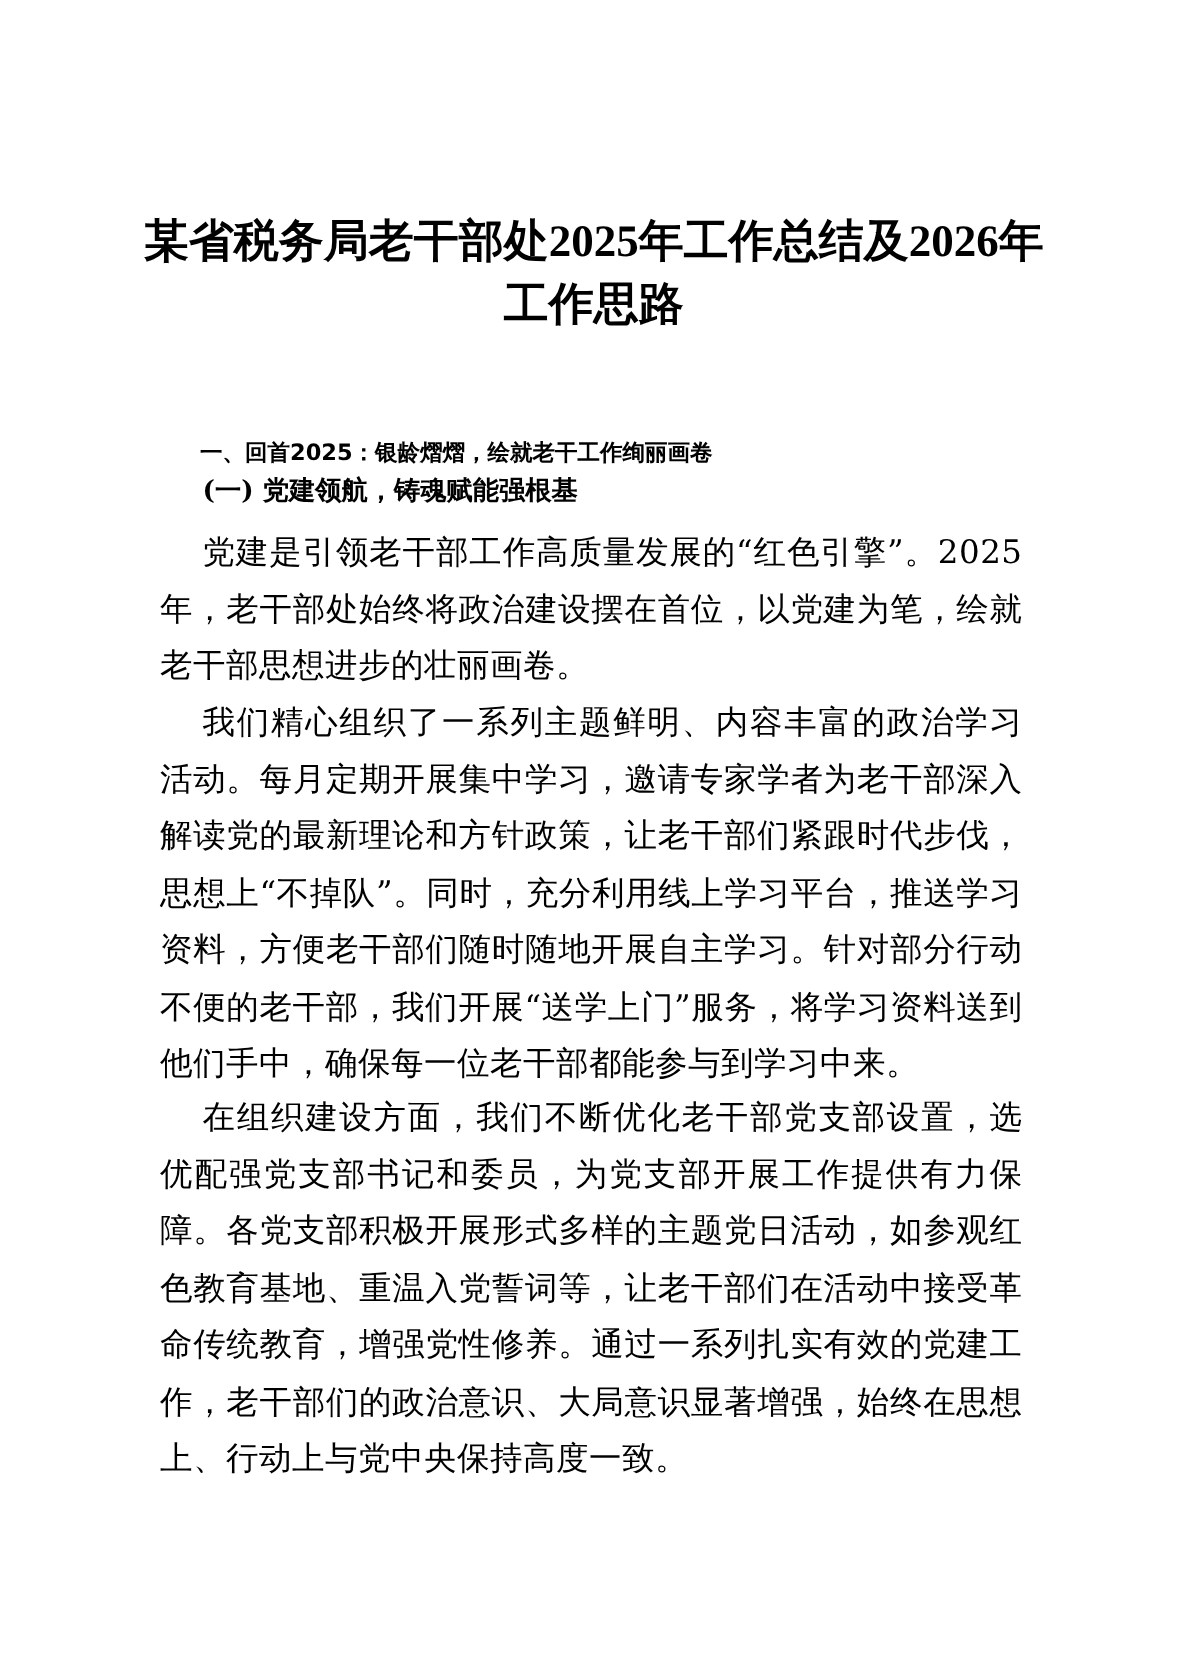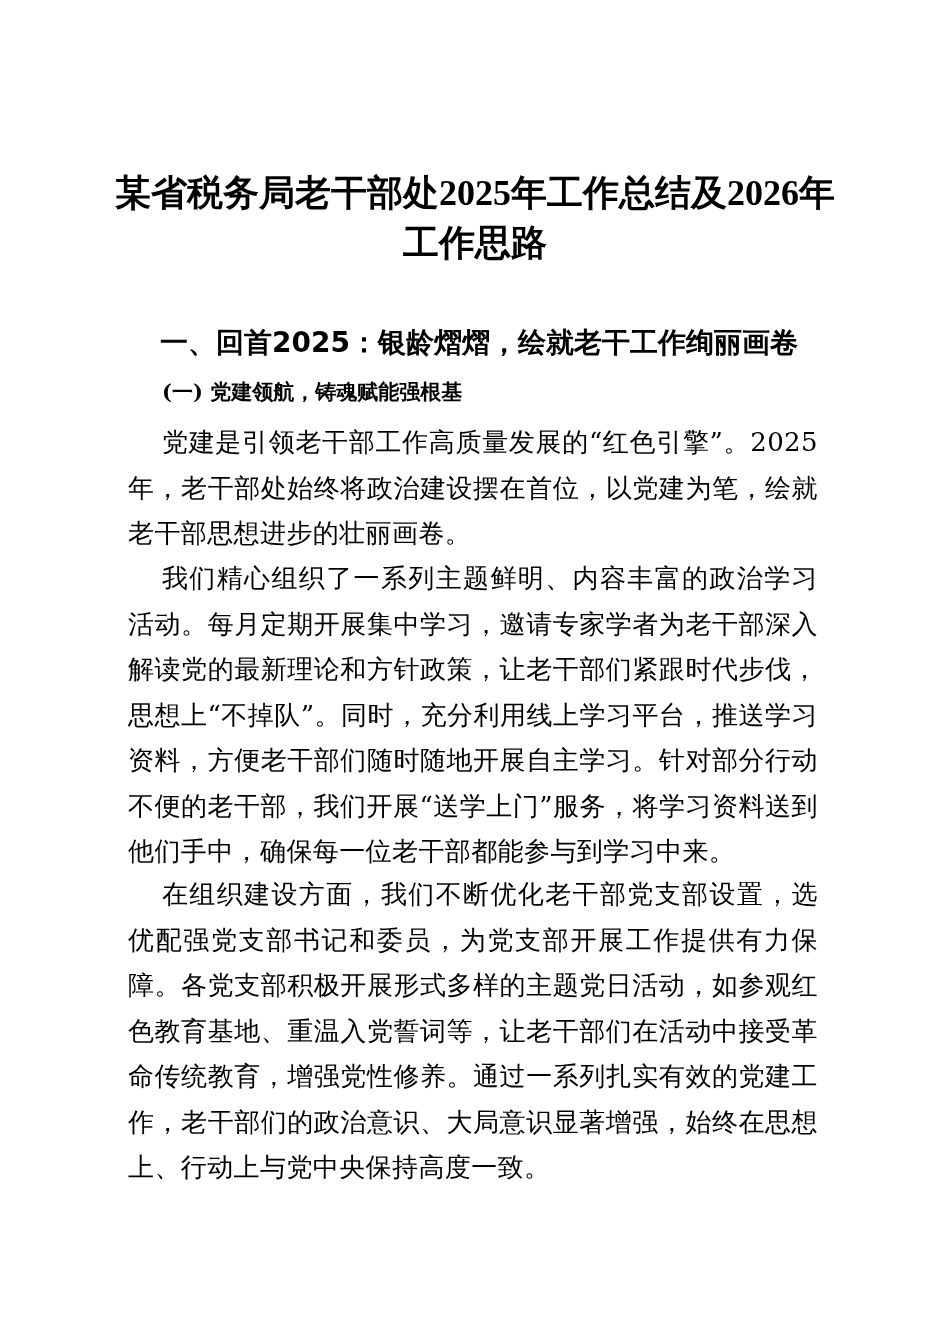--- a/index.html
+++ b/index.html
@@ -6,23 +6,23 @@
     body { width: 950px; height: 1344px; position: relative; overflow: hidden; color: #000; }
     .page { position: absolute; left: 0; top: 0; width: 816px; height: 1344px; background: #fff; }
     .title {
       position: absolute; left: 110px; top: 168px; width: 730px;
       text-align: center;
       font-family: "Liberation Serif", "DejaVu Serif", serif;
       font-weight: bold; font-size: 36px; line-height: 50px;
       letter-spacing: 0px; margin: 0;
     }
     .h1 {
-      position: absolute; left: 160px; top: 326px;
+      position: absolute; left: 160px; top: 346px;
       font-family: "DejaVu Sans", "Liberation Sans", sans-serif;
-      font-size: 28px; line-height: 34px; margin: 0; white-space: nowrap;
+      font-size: 18px; line-height: 34px; margin: 0; white-space: nowrap;
     }
     .h2 {
       position: absolute; left: 162px; top: 376px;
       font-family: "DejaVu Serif", "Liberation Serif", serif;
       font-size: 21px; line-height: 32px; margin: 0; white-space: nowrap; text-align: center;
     }
     .body {
       position: absolute; left: 128px; width: 690px;
       font-family: "DejaVu Serif", "Liberation Serif", serif;
       font-size: 26px; line-height: 45.5px;

